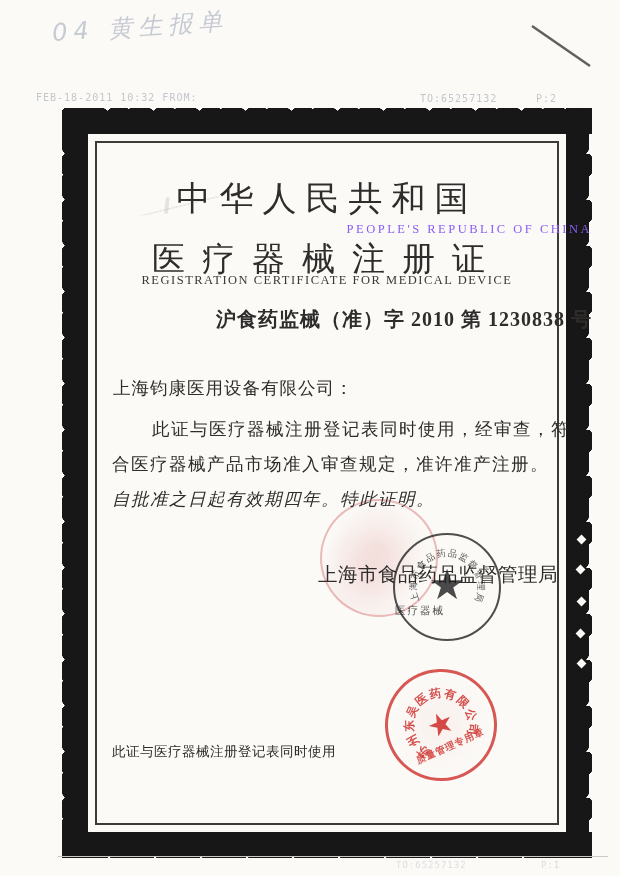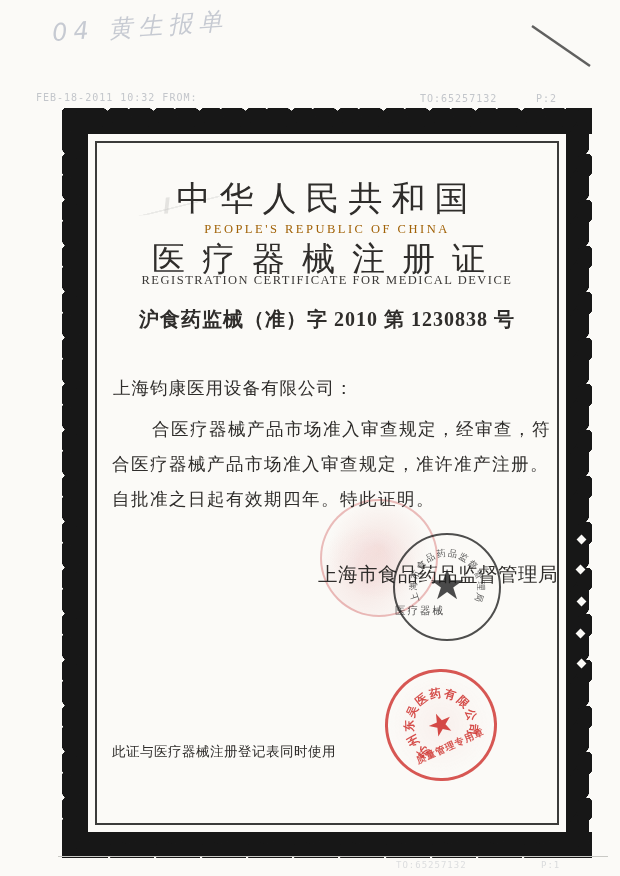--- a/index.html
+++ b/index.html
@@ -64,29 +64,29 @@
   
   #smudge{position:absolute;left:128px;top:197px;width:92px;height:16px;opacity:.5;
     background:
       linear-gradient(100deg,transparent 40%,rgba(120,120,120,.35) 41%,rgba(120,120,120,.35) 44%,transparent 45%),
       linear-gradient(170deg,transparent 55%,rgba(140,140,140,.3) 56%,rgba(140,140,140,.3) 60%,transparent 61%);
     transform:rotate(-4deg);}
   
   .cline{position:absolute;white-space:nowrap;z-index:2;}
   .centered{left:62px;width:530px;text-align:center;}
   #country-cn{top:176px;font-size:34px;letter-spacing:9px;font-weight:500;}
-  #country-en{top:222px;font-size:12.5px;letter-spacing:2.5px;color:#a16207;}
+  #country-en{top:222px;font-size:12.5px;letter-spacing:2.5px;color:#8b5cf6;text-align:right;}
   #title-cn{top:237px;font-size:33px;letter-spacing:17px;font-weight:500;}
   #title-en{top:273px;font-size:12.5px;letter-spacing:1.5px;color:#3a3836;}
-  #reg-no{top:306px;font-size:20px;font-weight:bold;letter-spacing:1px;}
+  #reg-no{top:306px;font-size:20px;font-weight:bold;letter-spacing:1px;text-align:right;}
   #addressee{left:113px;top:376px;font-size:17.5px;letter-spacing:1px;}
   .body-line{left:112px;font-size:17.5px;letter-spacing:1.5px;}
   #body-line-0{top:417px;padding-left:40px;}
   #body-line-1{top:452px;}
-  #body-line-2{top:487px;}
+  #body-line-2{top:487px;font-style:italic;}
   #issuer{left:318px;top:561px;font-size:19.5px;letter-spacing:.5px;}
   #issue-date{left:286px;top:601px;font-size:19px;letter-spacing:3px;}
   #footnote{left:112px;top:743px;font-size:13.5px;letter-spacing:.5px;}
   
   .round{position:absolute;border-radius:50%;}
   #faint-red-seal{left:320px;top:499px;width:114px;height:114px;z-index:1;
     border:2px solid rgba(210,100,100,.42);
     background:
       radial-gradient(circle at 50% 42%,rgba(210,95,95,.14),transparent 58%),
       radial-gradient(circle at 38% 70%,rgba(210,95,95,.12),transparent 52%);}
@@ -136,21 +136,21 @@
 
   <div id="smudge"></div>
 
   <div id="country-cn" class="cline centered">中华人民共和国</div>
   <div id="country-en" class="cline centered">PEOPLE'S REPUBLIC OF CHINA</div>
   <div id="title-cn" class="cline centered">医疗器械注册证</div>
   <div id="title-en" class="cline centered">REGISTRATION CERTIFICATE FOR MEDICAL DEVICE</div>
   <div id="reg-no" class="cline centered">沪食药监械（准）字 2010 第 1230838 号</div>
 
   <div id="addressee" class="cline">上海钧康医用设备有限公司：</div>
-  <div id="body-line-0" class="cline body-line">合医疗器械产品市场准入审查规定，经审查，符</div>
+  <div id="body-line-0" class="cline body-line">此证与医疗器械注册登记表同时使用，经审查，符</div>
   <div id="body-line-1" class="cline body-line">合医疗器械产品市场准入审查规定，准许准产注册。</div>
   <div id="body-line-2" class="cline body-line">自批准之日起有效期四年。特此证明。</div>
 
   <div id="issuer" class="cline">上海市食品药品监督管理局</div>
 
   <div id="faint-red-seal" class="round"></div>
 
   <div id="black-stamp" class="round">
     <div class="arc">
         <span style="transform: rotate(-108deg) translateY(-40px) translateX(-50%);">上</span>

